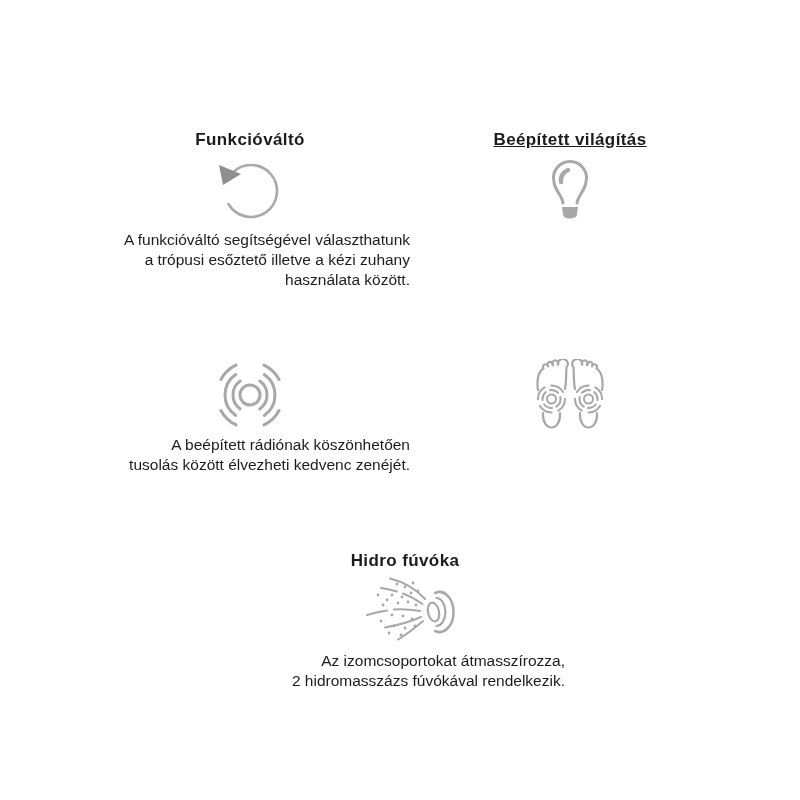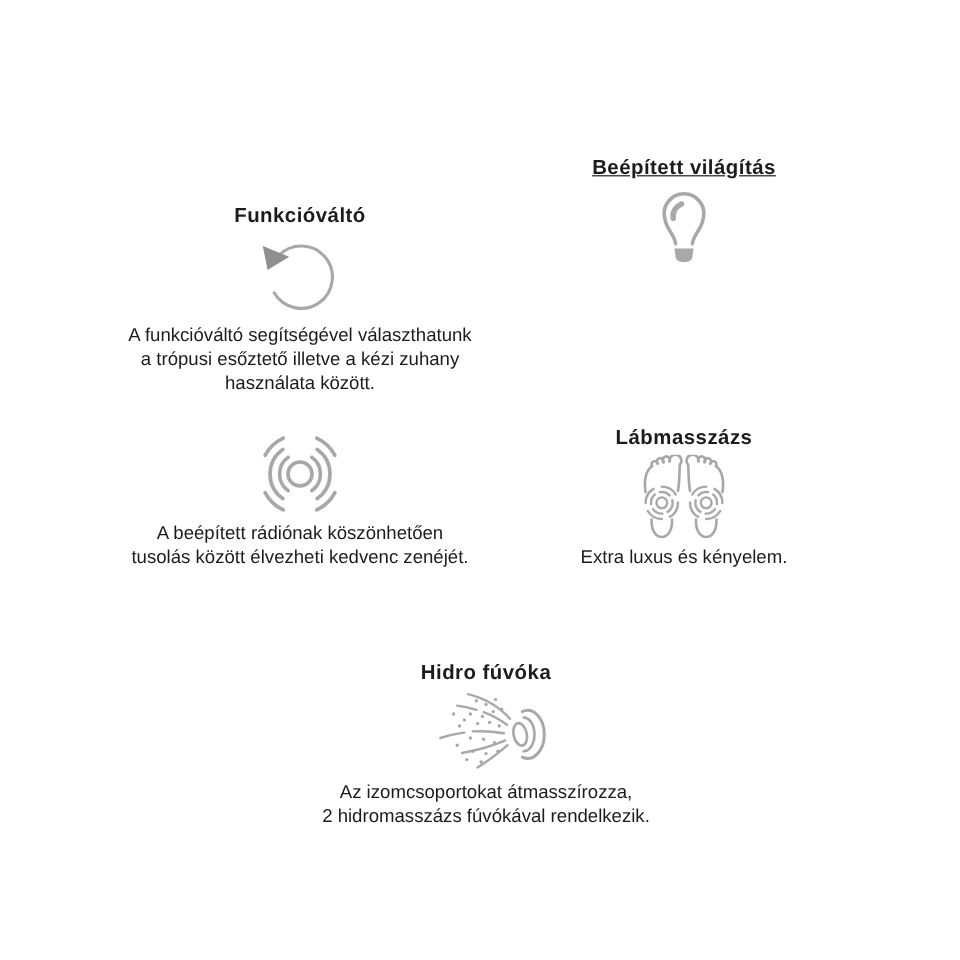--- a/index.html
+++ b/index.html
@@ -29,22 +29,23 @@
     height:72px;
     margin-top:4px;
     display:flex;align-items:center;justify-content:center;
   }
   .desc{
     margin:4px 0 0 0;
     font-size:15.5px;
     line-height:20px;
     white-space:pre-line;
     color:var(--text-color);
+    text-align:right;
   }
-  #feature-funkciovalto{left:90px;top:130px;width:320px;margin-top:40px;}
+  #feature-funkciovalto{left:90px;top:130px;width:320px;}
   #feature-vilagitas{left:410px;top:130px;width:320px;text-decoration:underline;}
   #feature-radio{left:90px;top:355px;width:320px;}
   #feature-labmasszazs{left:410px;top:355px;width:320px;}
   #feature-hidrofuvoka{left:245px;top:551px;width:320px;}
   svg{display:block;}
   .stroke{fill:none;stroke:var(--icon-color);stroke-linecap:round;stroke-linejoin:round;}
   .fillg{fill:var(--icon-color);stroke:none;}
   .filld{fill:var(--icon-dark);stroke:none;}
 </style>
 </head>
@@ -86,34 +87,32 @@
       <path class="stroke" stroke-width="3" d="M59.3,17.5 A25,25 0 0 1 59.3,58.5"></path>
       <path class="stroke" stroke-width="3" d="M58.95,8.1 A33,33 0 0 1 74.1,22.5"></path>
       <path class="stroke" stroke-width="3" d="M74.1,53.5 A33,33 0 0 1 58.95,67.9"></path>
     </svg>
   </div>
   <p class="desc">A beépített rádiónak köszönhetően
 tusolás között élvezheti kedvenc zenéjét.</p>
 </section>
 
 <section class="feature" id="feature-labmasszazs">
-  <h2>Lábmasszázs</h2>
   <div class="icon-box">
     <svg width="80" height="72" viewBox="0 0 80 72">
       <g id="footL">
         <path class="stroke" stroke-width="2.2" d="M8,31 C6.5,22 8,13 13.5,9.5 a2.6,2.6 0 1 1 4.6,-2 a2.8,2.8 0 1 1 4.8,-1.2 a3,3 0 1 1 5,-0.6 a5,5 0 1 1 8.6,2.6 C36,15 36.5,22 35,30"></path>
         <circle class="stroke" stroke-width="2" cx="21.5" cy="40" r="4.5"></circle>
         <circle class="stroke" stroke-width="2" cx="21.5" cy="40" r="9" stroke-dasharray="9 4.5"></circle>
         <circle class="stroke" stroke-width="2" cx="21.5" cy="40" r="13.5" stroke-dasharray="14 7"></circle>
         <path class="stroke" stroke-width="2.2" d="M13,54 C12.5,62 16,68.5 21.5,68.5 C27,68.5 30.5,62 30,54"></path>
       </g>
       <use href="#footL" transform="translate(80,0) scale(-1,1)"></use>
     </svg>
   </div>
-  <p class="desc">Extra luxus és kényelem.</p>
 </section>
 
 <section class="feature" id="feature-hidrofuvoka">
   <h2>Hidro fúvóka</h2>
   <div class="icon-box">
     <svg width="120" height="75" viewBox="0 0 120 75">
       <path class="stroke" stroke-width="2.5" d="M90.2,19 A14,20 0 1 1 90.2,57"></path>
       <path class="stroke" stroke-width="2.2" d="M91.4,24 A9,14 0 1 1 91.4,52"></path>
       <ellipse class="stroke" stroke-width="2.2" cx="88.5" cy="38" rx="5.5" ry="9.5" transform="rotate(-12 88.5 38)"></ellipse>
       <path class="stroke" stroke-width="2" d="M80,25 C71,15 59,8 45,4.5"></path>

